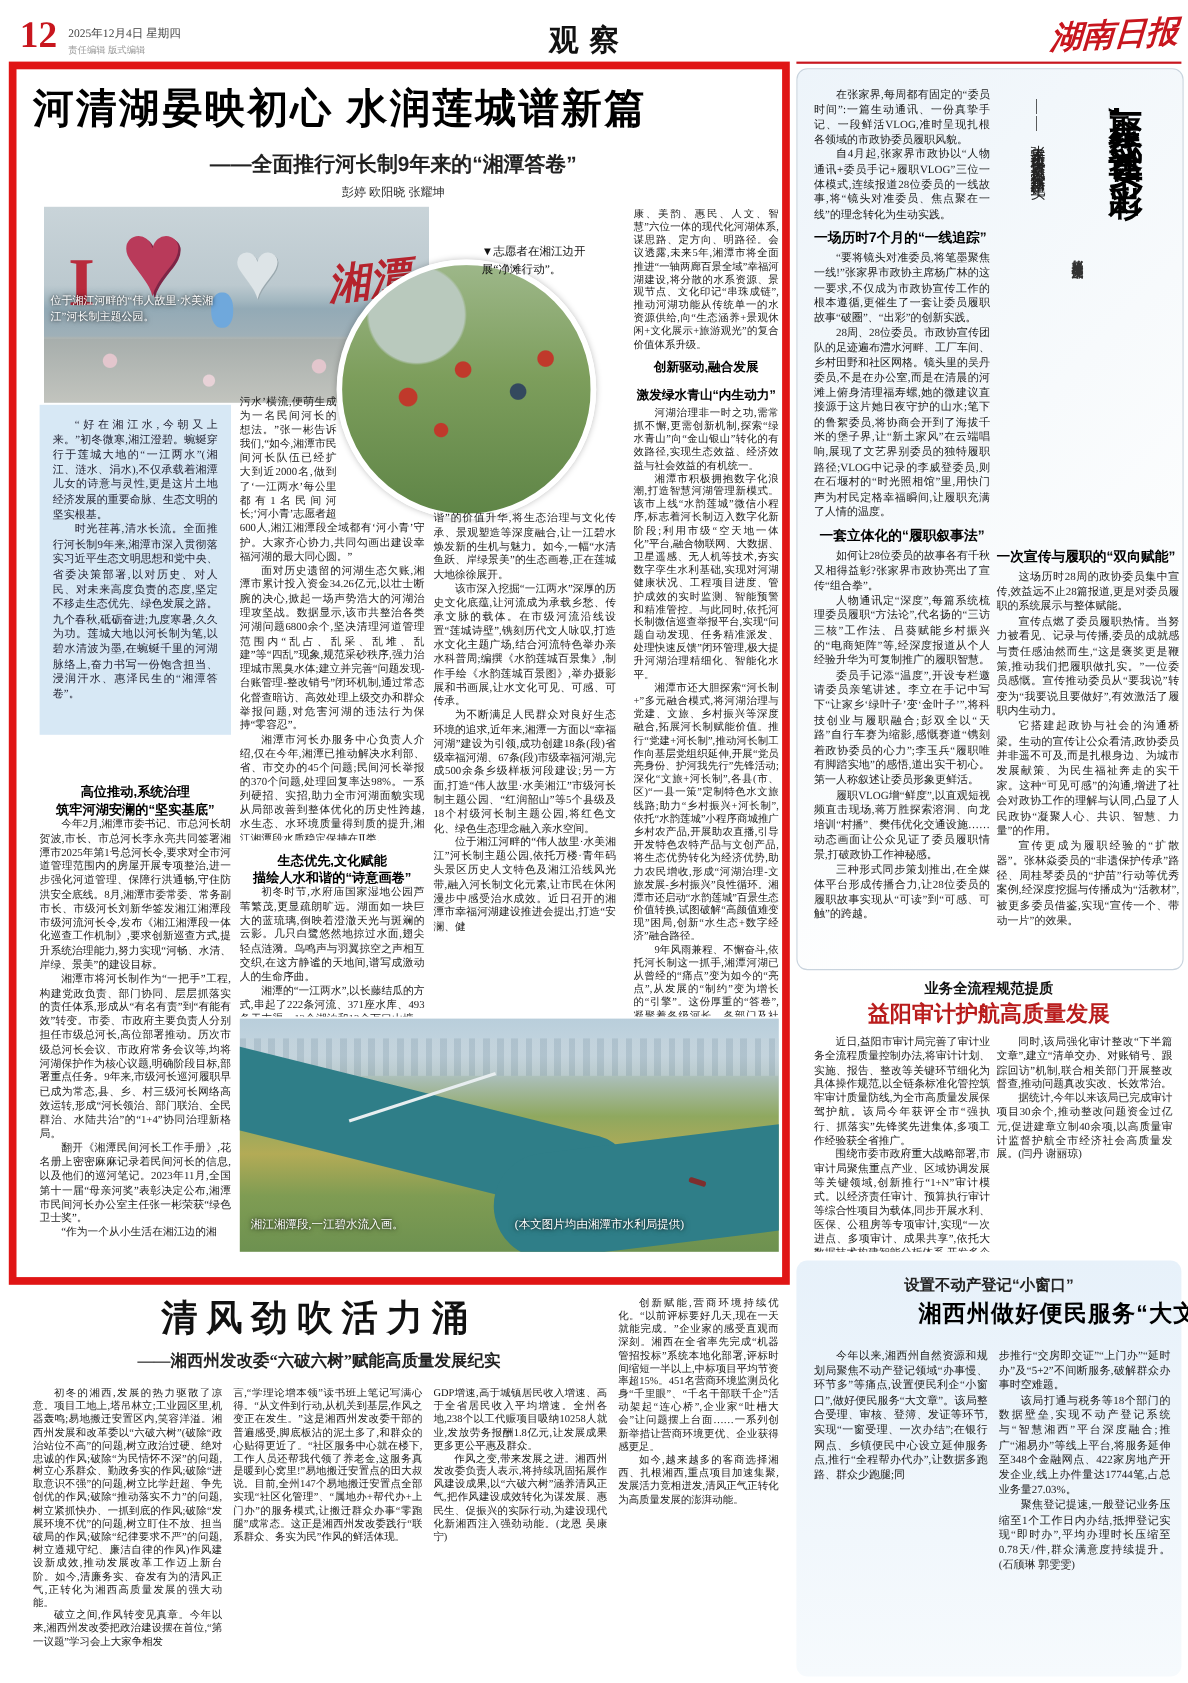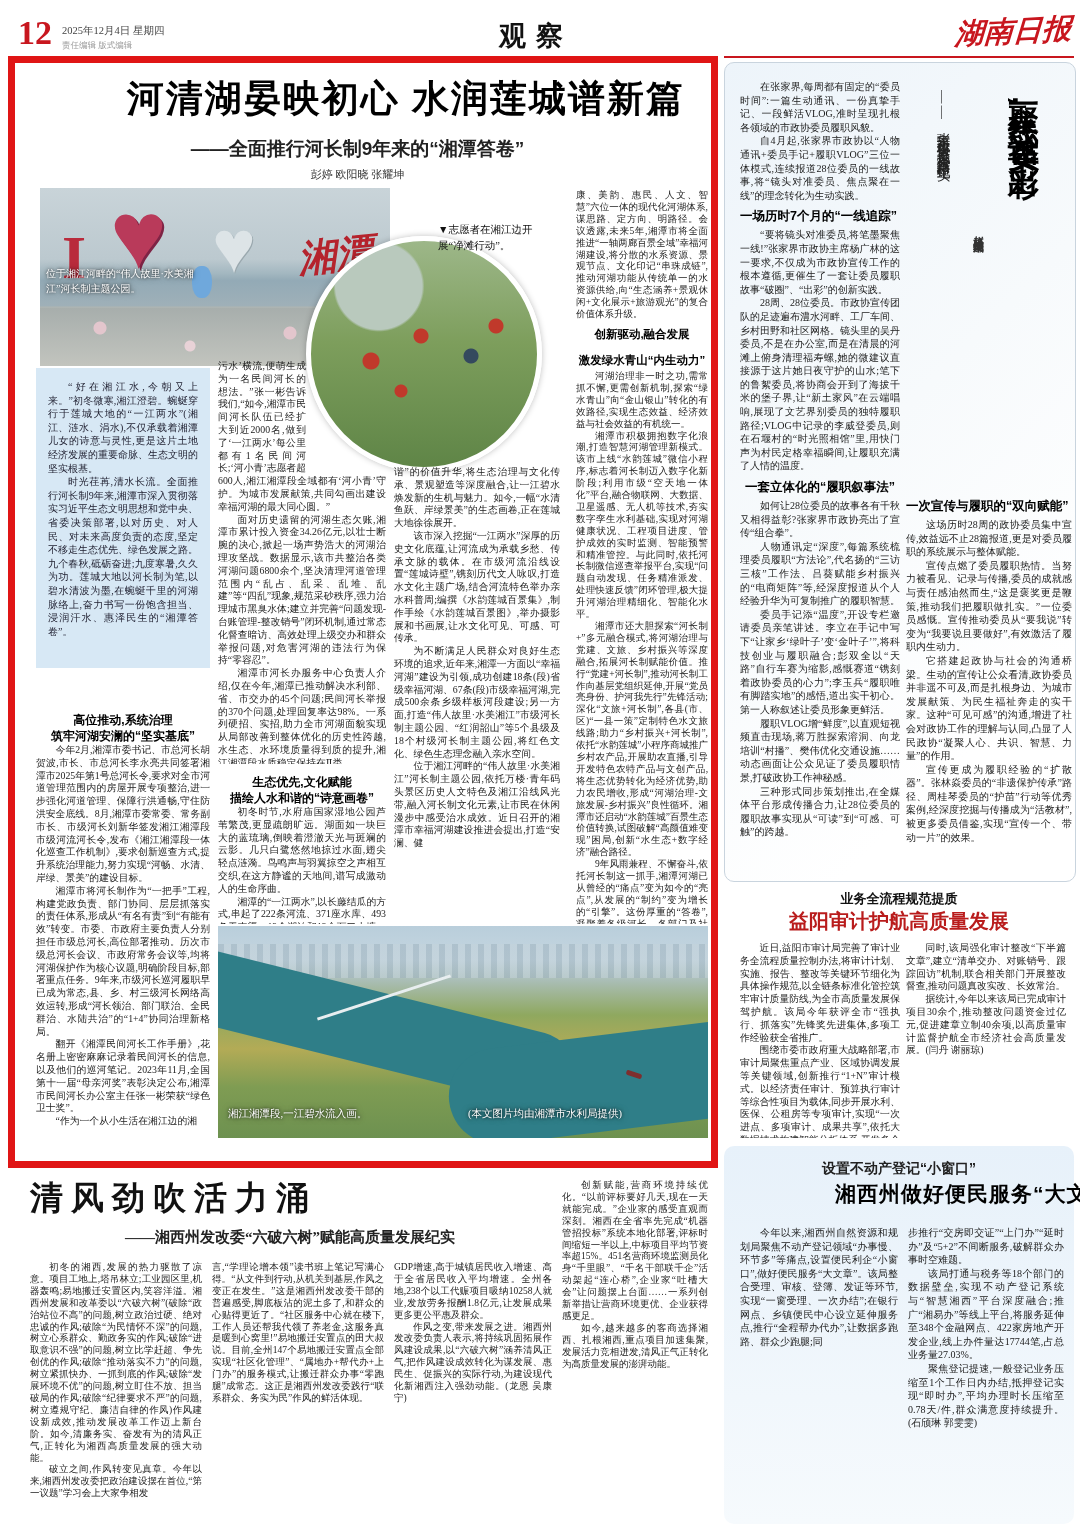--- a/index.html
+++ b/index.html
@@ -27,21 +27,21 @@
 
   <div class="abs" style="left:18px;top:14px;font-size:34px;font-weight:900;color:#c8161e">12</div>
   <div class="abs" style="left:62px;top:24px;font-size:10.5px;color:#444">2025年12月4日 星期四</div>
   <div class="abs" style="left:62px;top:40px;font-size:8.5px;color:#999">责任编辑 版式编辑</div>
   <div class="abs sans" style="left:476px;top:18px;width:120px;text-align:center;font-size:27px;font-weight:900;letter-spacing:10px;color:#111">观察</div>
   <div class="abs" style="left:955px;top:12px;font-size:29px;font-weight:bold;font-style:italic;color:#c8161e;transform:skewX(-6deg) rotate(-3deg)">湖南日报</div>
   <div class="abs" style="left:724px;top:56px;width:350px;height:2px;background:#c8161e"></div>
 
   <div class="abs" style="left:8px;top:56px;width:696px;height:1098px;border:7px solid #e01515"></div>
 
-  <div class="abs sans" style="left:30px;top:74px;width:655px;text-align:right;font-size:37px;font-weight:900;letter-spacing:2px;color:#000">河清湖晏映初心 水润莲城谱新篇</div>
+  <div class="abs sans" style="left:30px;top:74px;width:655px;text-align:left;font-size:37px;font-weight:900;letter-spacing:2px;color:#000">河清湖晏映初心 水润莲城谱新篇</div>
   <div class="abs sans" style="left:30px;top:136px;width:655px;text-align:center;font-size:19px;font-weight:700;color:#222">——全面推行河长制9年来的“湘潭答卷”</div>
   <div class="abs" style="left:30px;top:167px;width:655px;text-align:center;font-size:11px;color:#333">彭婷  欧阳晓  张耀坤</div>
 
   <div class="photo" style="left:40px;top:188px;width:350px;height:178px;background:linear-gradient(180deg,#c9d4d9 0%,#bcc9cf 40%,#a3b7c0 48%,#93aab6 52%,#9fb0b8 66%,#adb4b2 67%,#b9bdb8 100%)">
     <div class="abs" style="left:0;top:120px;width:350px;height:58px;
          background:radial-gradient(circle 7px at 60px 20px,#e3c6cd 0 6px,transparent 7px),radial-gradient(circle 6px at 150px 38px,#e8d2d7 0 5px,transparent 6px),radial-gradient(circle 7px at 250px 25px,#e3c6cd 0 6px,transparent 7px),linear-gradient(180deg,#a7aeac,#c2c4be)"></div>
     <div class="abs" style="left:22px;top:34px;font-size:62px;font-weight:900;color:#b92b3c;font-family:'Liberation Serif',serif">I</div>
     <div class="abs" style="left:70px;top:0px;font-size:96px;line-height:96px;color:#b93a5a;text-shadow:2px 2px 0 #7e2445">♥</div>
     <div class="abs" style="left:172px;top:22px;font-size:74px;line-height:74px;color:#dde4e7;text-shadow:1px 1px 0 #9aa8ae">♥</div>
     <div class="abs" style="left:152px;top:78px;width:20px;height:32px;background:#6fa8dc;border-radius:45%"></div>
@@ -68,21 +68,21 @@
   <div class="abs sh" style="left:36px;top:722px;width:174px">筑牢河湖安澜的“坚实基底”</div>
   <div class="t b98" style="left:36px;top:744px;width:174px;height:408px">
     <p>今年2月,湘潭市委书记、市总河长胡贺波,市长、市总河长李永亮共同签署湘潭市2025年第1号总河长令,要求对全市河道管理范围内的房屋开展专项整治,进一步强化河道管理、保障行洪通畅,守住防洪安全底线。8月,湘潭市委常委、常务副市长、市级河长刘新华签发湘江湘潭段市级河流河长令,发布《湘江湘潭段一体化巡查工作机制》,要求创新巡查方式,提升系统治理能力,努力实现“河畅、水清、岸绿、景美”的建设目标。</p>
     <p>湘潭市将河长制作为“一把手”工程,构建党政负责、部门协同、层层抓落实的责任体系,形成从“有名有责”到“有能有效”转变。市委、市政府主要负责人分别担任市级总河长,高位部署推动。历次市级总河长会议、市政府常务会议等,均将河湖保护作为核心议题,明确阶段目标,部署重点任务。9年来,市级河长巡河履职早已成为常态,县、乡、村三级河长网络高效运转,形成“河长领治、部门联治、全民群治、水陆共治”的“1+4”协同治理新格局。</p>
     <p>翻开《湘潭民间河长工作手册》,花名册上密密麻麻记录着民间河长的信息,以及他们的巡河笔记。2023年11月,全国第十一届“母亲河奖”表彰决定公布,湘潭市民间河长办公室主任张一彬荣获“绿色卫士奖”。</p>
     <p>“作为一个从小生活在湘江边的湘</p>
   </div>
 
   <div class="t b98" style="left:218px;top:360px;width:168px;height:404px">
     <span style="float:right;width:80px;height:104px"></span>
-    <p class="ni">污水’横流,便萌生成为一名民间河长的想法。”张一彬告诉我们,“如今,湘潭市民间河长队伍已经扩大到近2000名,做到了‘一江两水’每公里都有1名民间河长;‘河小青’志愿者超600人,湘江湘潭段全域都有‘河小青’守护。为城市发展献策,共同勾画出建设幸福河湖的最大同心圆。”</p>
+    <p class="ni">污水’横流,便萌生成为一名民间河长的想法。”张一彬告诉我们,“如今,湘潭市民间河长队伍已经扩大到近2000名,做到了‘一江两水’每公里都有1名民间河长;‘河小青’志愿者超600人,湘江湘潭段全域都有‘河小青’守护。大家齐心协力,共同勾画出建设幸福河湖的最大同心圆。”</p>
     <p>面对历史遗留的河湖生态欠账,湘潭市累计投入资金34.26亿元,以壮士断腕的决心,掀起一场声势浩大的河湖治理攻坚战。数据显示,该市共整治各类河湖问题6800余个,坚决清理河道管理范围内“乱占、乱采、乱堆、乱建”等“四乱”现象,规范采砂秩序,强力治理城市黑臭水体;建立并完善“问题发现-台账管理-整改销号”闭环机制,通过常态化督查暗访、高效处理上级交办和群众举报问题,对危害河湖的违法行为保持“零容忍”。</p>
     <p>湘潭市河长办服务中心负责人介绍,仅在今年,湘潭已推动解决水利部、省、市交办的45个问题;民间河长举报的370个问题,处理回复率达98%。一系列硬招、实招,助力全市河湖面貌实现从局部改善到整体优化的历史性跨越,水生态、水环境质量得到质的提升,湘江湘潭段水质稳定保持在Ⅱ类。</p>
   </div>
   <div class="abs sh" style="left:218px;top:768px;width:168px">生态优先,文化赋能</div>
   <div class="abs sh" style="left:218px;top:784px;width:168px">描绘人水和谐的“诗意画卷”</div>
   <div class="t b98" style="left:218px;top:806px;width:168px;height:118px">
     <p>初冬时节,水府庙国家湿地公园芦苇繁茂,更显疏朗旷远。湖面如一块巨大的蓝琉璃,倒映着澄澈天光与斑斓的云影。几只白鹭悠然地掠过水面,翅尖轻点涟漪。鸟鸣声与羽翼掠空之声相互交织,在这方静谧的天地间,谱写成激动人的生命序曲。</p>
     <p>湘潭的“一江两水”,以长藤结瓜的方式,串起了222条河流、371座水库、493条干支渠、13个湖泊和13余万口山塘。面对河湖治理难题,湘潭不仅注重“水清岸绿”的生态修复,更追求“人水和</p>
   </div>
 
@@ -162,21 +162,21 @@
   <div class="abs sans" style="left:724px;top:1180px;width:398px;text-align:right;font-size:21px;font-weight:900;letter-spacing:1px;color:#000">湘西州做好便民服务“大文章”</div>
   <div class="t b10" style="left:740px;top:1226px;width:158px;height:288px">
     <p>今年以来,湘西州自然资源和规划局聚焦不动产登记领域“办事慢、环节多”等痛点,设置便民利企“小窗口”,做好便民服务“大文章”。该局整合受理、审核、登簿、发证等环节,实现“一窗受理、一次办结”;在银行网点、乡镇便民中心设立延伸服务点,推行“全程帮办代办”,让数据多跑路、群众少跑腿;同</p>
   </div>
   <div class="t b10" style="left:908px;top:1226px;width:156px;height:288px">
     <p class="ni">步推行“交房即交证”“上门办”“延时办”及“5+2”不间断服务,破解群众办事时空难题。</p>
     <p>该局打通与税务等18个部门的数据壁垒,实现不动产登记系统与“智慧湘西”平台深度融合;推广“湘易办”等线上平台,将服务延伸至348个金融网点、422家房地产开发企业,线上办件量达17744笔,占总业务量27.03%。</p>
     <p>聚焦登记提速,一般登记业务压缩至1个工作日内办结,抵押登记实现“即时办”,平均办理时长压缩至0.78天/件,群众满意度持续提升。(石颀琳 郭雯雯)</p>
   </div>
 
-  <div class="abs" style="left:30px;top:1176px;width:520px;font-size:33px;font-weight:900;letter-spacing:8px;color:#111;font-family:'Liberation Serif','DejaVu Serif',serif">清风劲吹活力涌</div>
+  <div class="abs" style="left:30px;top:1176px;width:520px;text-align:center;font-size:33px;font-weight:900;letter-spacing:8px;color:#111;font-family:'Liberation Serif','DejaVu Serif',serif">清风劲吹活力涌</div>
   <div class="abs" style="left:30px;top:1228px;width:520px;text-align:center;font-size:15px;font-weight:bold;color:#222">——湘西州发改委“六破六树”赋能高质量发展纪实</div>
 
   <div class="t b95" style="left:30px;top:1262px;width:172px;height:262px">
     <p>初冬的湘西,发展的热力驱散了凉意。项目工地上,塔吊林立;工业园区里,机器轰鸣;易地搬迁安置区内,笑容洋溢。湘西州发展和改革委以“六破六树”(破除“政治站位不高”的问题,树立政治过硬、绝对忠诚的作风;破除“为民情怀不深”的问题,树立心系群众、勤政务实的作风;破除“进取意识不强”的问题,树立比学赶超、争先创优的作风;破除“推动落实不力”的问题,树立紧抓快办、一抓到底的作风;破除“发展环境不优”的问题,树立盯住不放、担当破局的作风;破除“纪律要求不严”的问题,树立遵规守纪、廉洁自律的作风)作风建设新成效,推动发展改革工作迈上新台阶。如今,清廉务实、奋发有为的清风正气,正转化为湘西高质量发展的强大动能。</p>
     <p>破立之间,作风转变见真章。今年以来,湘西州发改委把政治建设摆在首位,“第一议题”学习会上大家争相发</p>
   </div>
   <div class="t b95" style="left:212px;top:1262px;width:172px;height:262px">
     <p class="ni">言,“学理论增本领”读书班上笔记写满心得。“从文件到行动,从机关到基层,作风之变正在发生。”这是湘西州发改委干部的普遍感受,脚底板沾的泥土多了,和群众的心贴得更近了。“社区服务中心就在楼下,工作人员还帮我代领了养老金,这服务真是暖到心窝里!”易地搬迁安置点的田大叔说。目前,全州147个易地搬迁安置点全部实现“社区化管理”、“属地办+帮代办+上门办”的服务模式,让搬迁群众办事“零跑腿”成常态。这正是湘西州发改委践行“联系群众、务实为民”作风的鲜活体现。</p>
   </div>
   <div class="t b95" style="left:394px;top:1262px;width:158px;height:262px">

